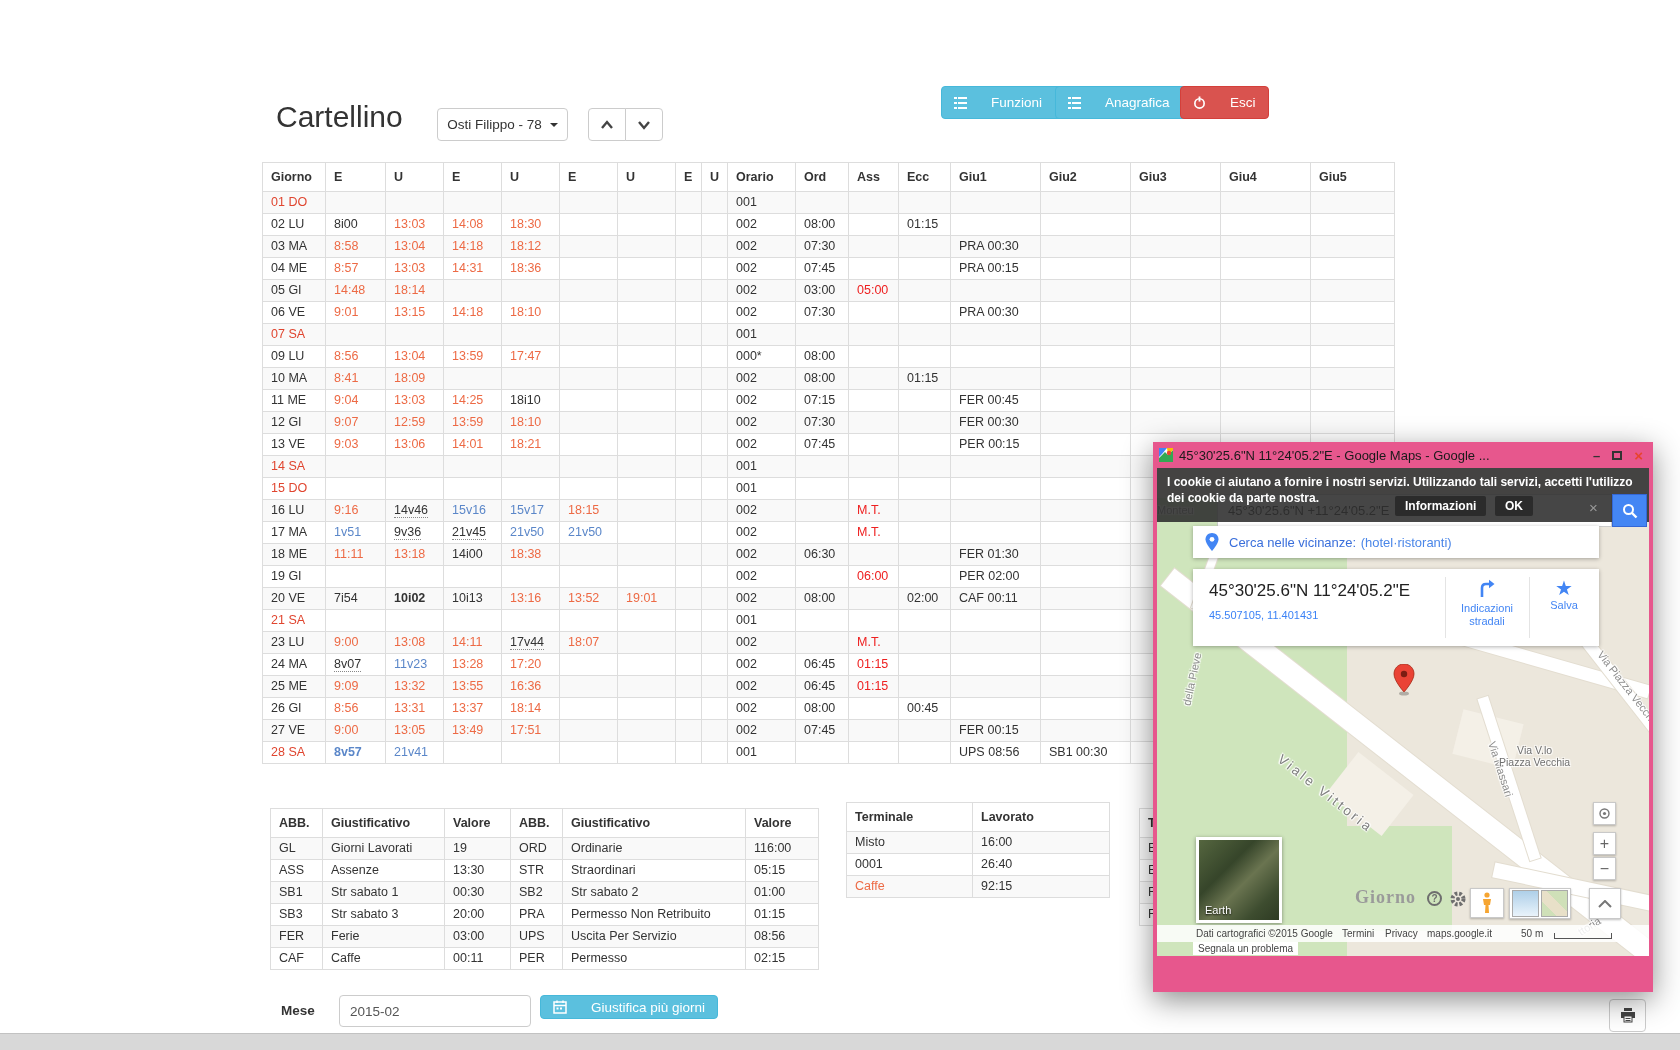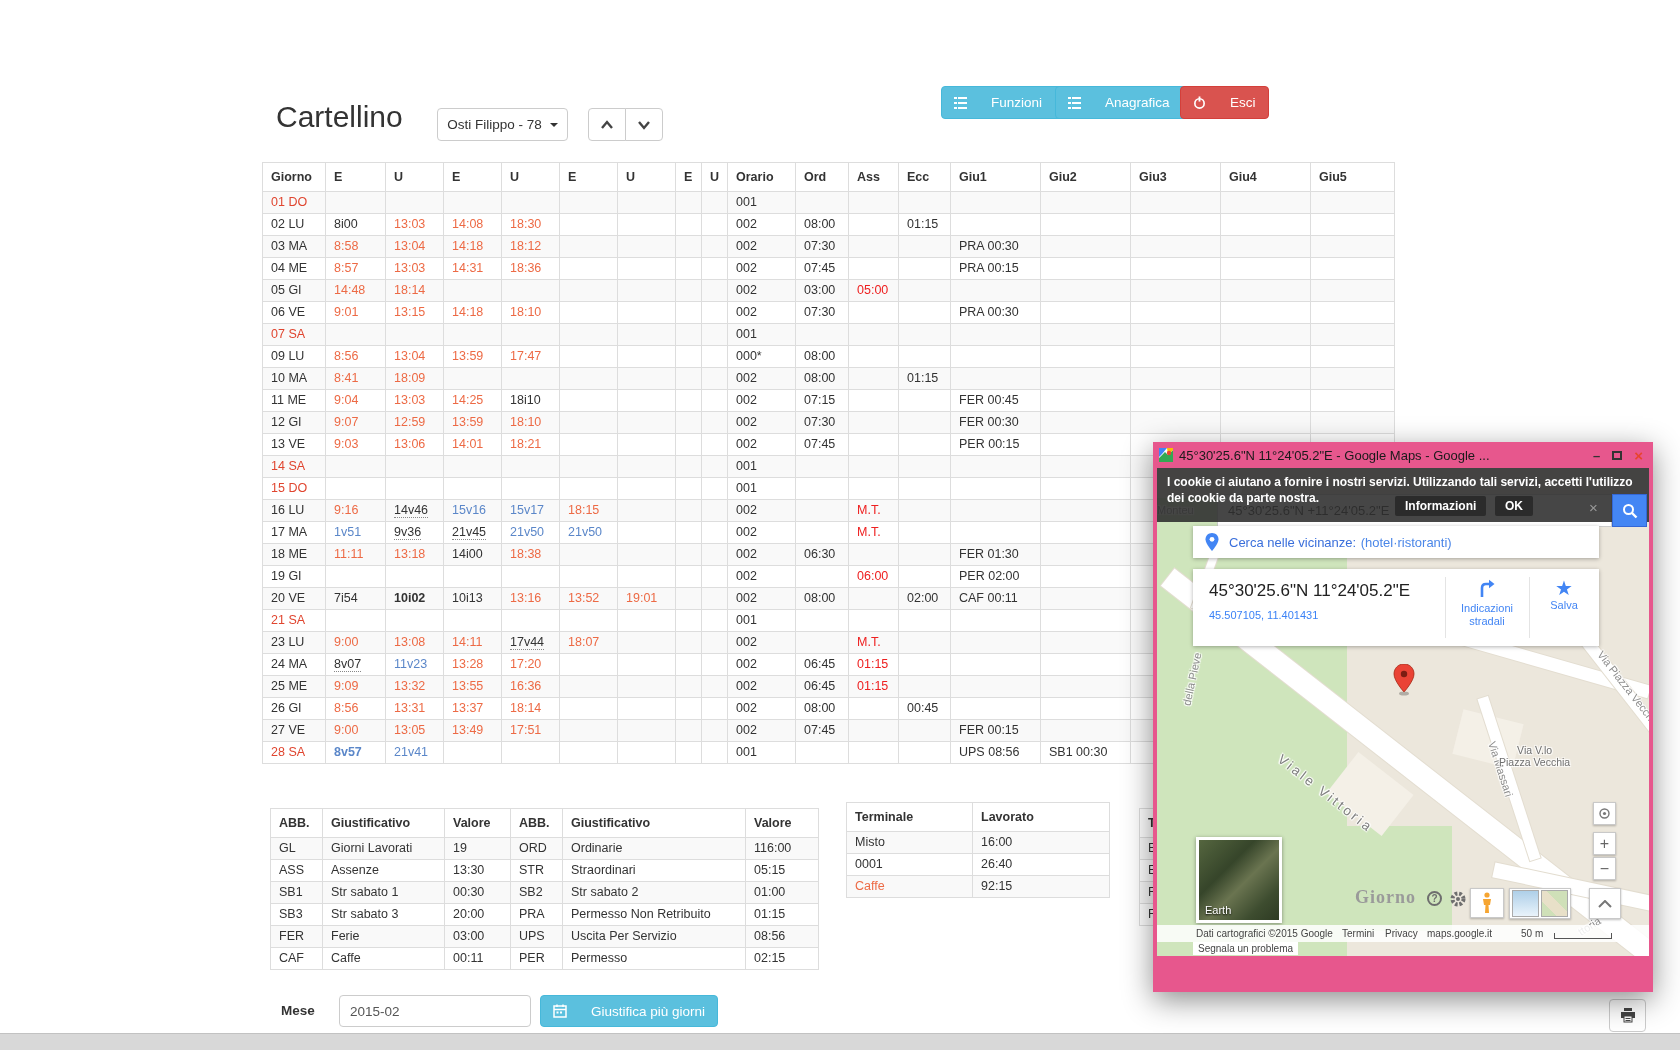--- a/index.html
+++ b/index.html
@@ -37,21 +37,21 @@
   .t-alert{color:#ee2020}
   #tc{left:262px;top:162px;width:1132px}
   #sum{left:270px;top:808px;width:548px}
   #term{left:846px;top:802px;width:263px}
   #frag{left:1139px;top:808px;width:120px}
 
   
   .mese-label{left:281px;top:1003px;font-size:13.5px;font-weight:bold}
   .mese-input{left:339px;top:995px;width:192px;height:32px;border:1px solid #ccc;border-radius:4px;
     padding-left:10px;font-size:13.5px;color:#555;font-family:"Liberation Sans",sans-serif}
-  .giust-btn{left:540px;top:995px;height:32px}
+  .giust-btn{left:540px;top:995px;height:24px}
   .print-btn{left:1609px;top:999px;width:37px;height:33px;background:#fff;border:1px solid #ccc;
     border-radius:4px;display:flex;align-items:center;justify-content:center;cursor:pointer}
   .bottom-band{left:0;top:1033px;width:1680px;height:17px;background:#d8d8d8;border-top:1px solid #c2c2c2}
 
   
   .mapwin{left:1153px;top:442px;width:500px;height:550px;background:#e7578d;padding:0 4px 4px;
     box-shadow:0 8px 28px rgba(0,0,0,.45);z-index:50}
   .mw-title{height:26px;display:flex;align-items:center;gap:6px;padding:0 2px;font-size:13px;color:#1a1a1a}
   .mw-title-text{flex:1;white-space:nowrap;overflow:hidden}
   .mw-ctl{display:flex;gap:12px;align-items:center;padding-right:4px}

